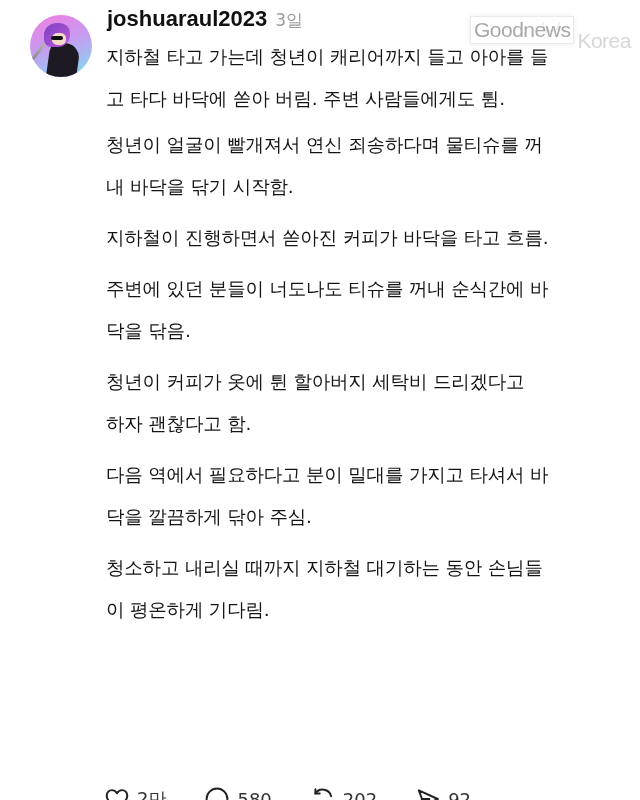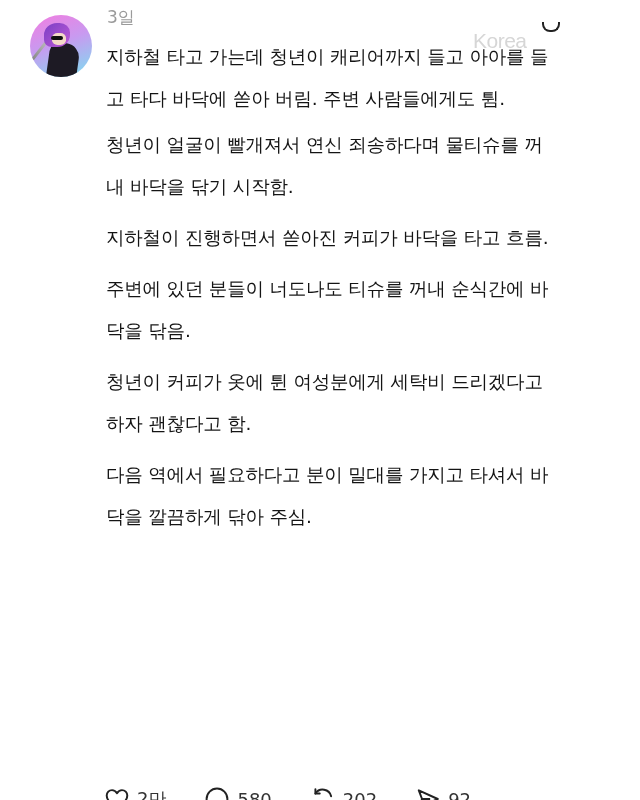--- a/index.html
+++ b/index.html
@@ -169,41 +169,45 @@
 
 <div class="avatar">
   <div class="figure-sword"></div>
   <div class="figure-body"></div>
   <div class="figure-hair"></div>
   <div class="figure-face"></div>
   <div class="figure-glasses"></div>
 </div>
 
 <div class="header">
+  <span class="username">joshuaraul2023</span>
   <span class="time">3일</span>
 </div>
 
 <div class="more-dot"></div>
 
 <div class="watermark">
+  <span class="wm-box">Goodnews</span>
   <span class="wm-korea">Korea</span>
 </div>
 
 <div class="content">
   <p class="para first">지하철 타고 가는데 청년이 캐리어까지 들고 아아를 들
 고 타다 바닥에 쏟아 버림. 주변 사람들에게도 튐.</p>
   <p class="para">청년이 얼굴이 빨개져서 연신 죄송하다며 물티슈를 꺼
 내 바닥을 닦기 시작함.</p>
   <p class="para">지하철이 진행하면서 쏟아진 커피가 바닥을 타고 흐름.</p>
   <p class="para">주변에 있던 분들이 너도나도 티슈를 꺼내 순식간에 바
 닥을 닦음.</p>
-  <p class="para">청년이 커피가 옷에 튄 여성분에게 세탁비 드리겠다고
+  <p class="para">청년이 커피가 옷에 튄 할아버지 세탁비 드리겠다고
 하자 괜찮다고 함.</p>
   <p class="para">다음 역에서 필요하다고 분이 밀대를 가지고 타셔서 바
 닥을 깔끔하게 닦아 주심.</p>
+  <p class="para">청소하고 내리실 때까지 지하철 대기하는 동안 손님들
+이 평온하게 기다림.</p>
 </div>
 
 <div class="actions">
   <div class="action">
     <svg viewBox="0 0 24 24" fill="none" stroke="#222" stroke-width="1.8" stroke-linejoin="round">
       <path d="M12 20.5 C 6 16.5, 2.5 13, 2.5 8.8 C 2.5 6, 4.7 3.8, 7.4 3.8 C 9.3 3.8, 11 4.9, 12 6.6 C 13 4.9, 14.7 3.8, 16.6 3.8 C 19.3 3.8, 21.5 6, 21.5 8.8 C 21.5 13, 18 16.5, 12 20.5 Z"></path>
     </svg>
     <span class="count">2만</span>
   </div>
   <div class="action">

